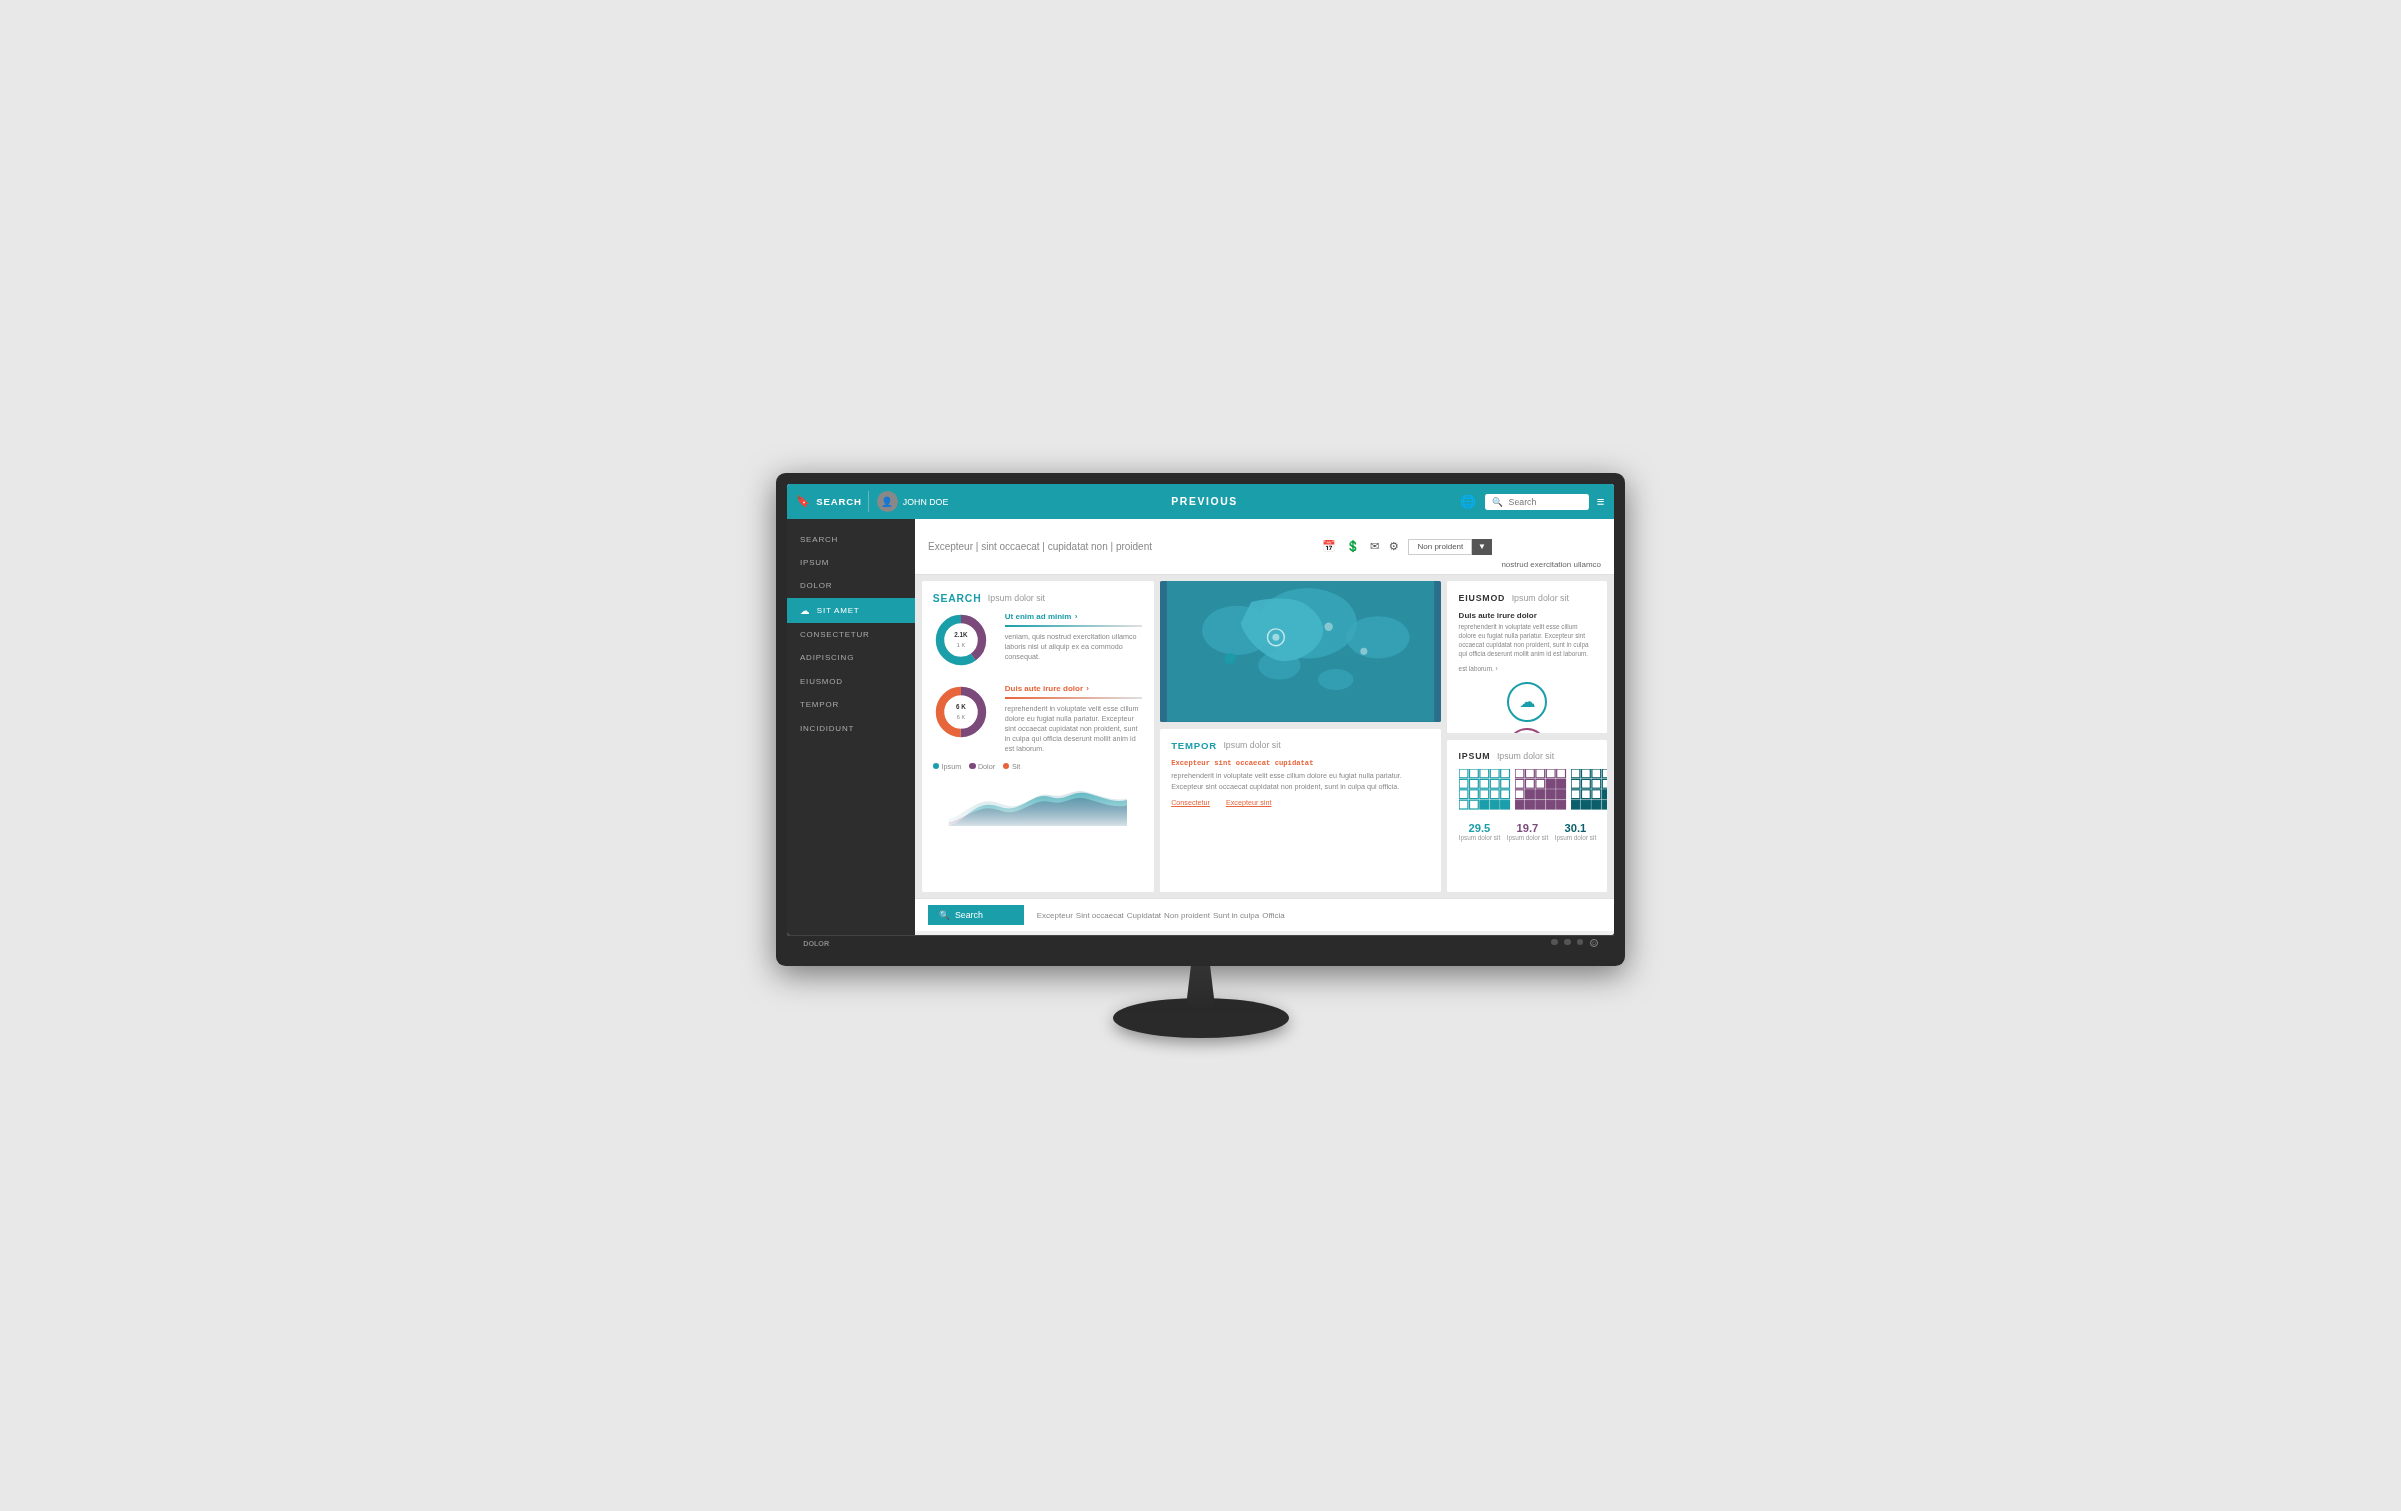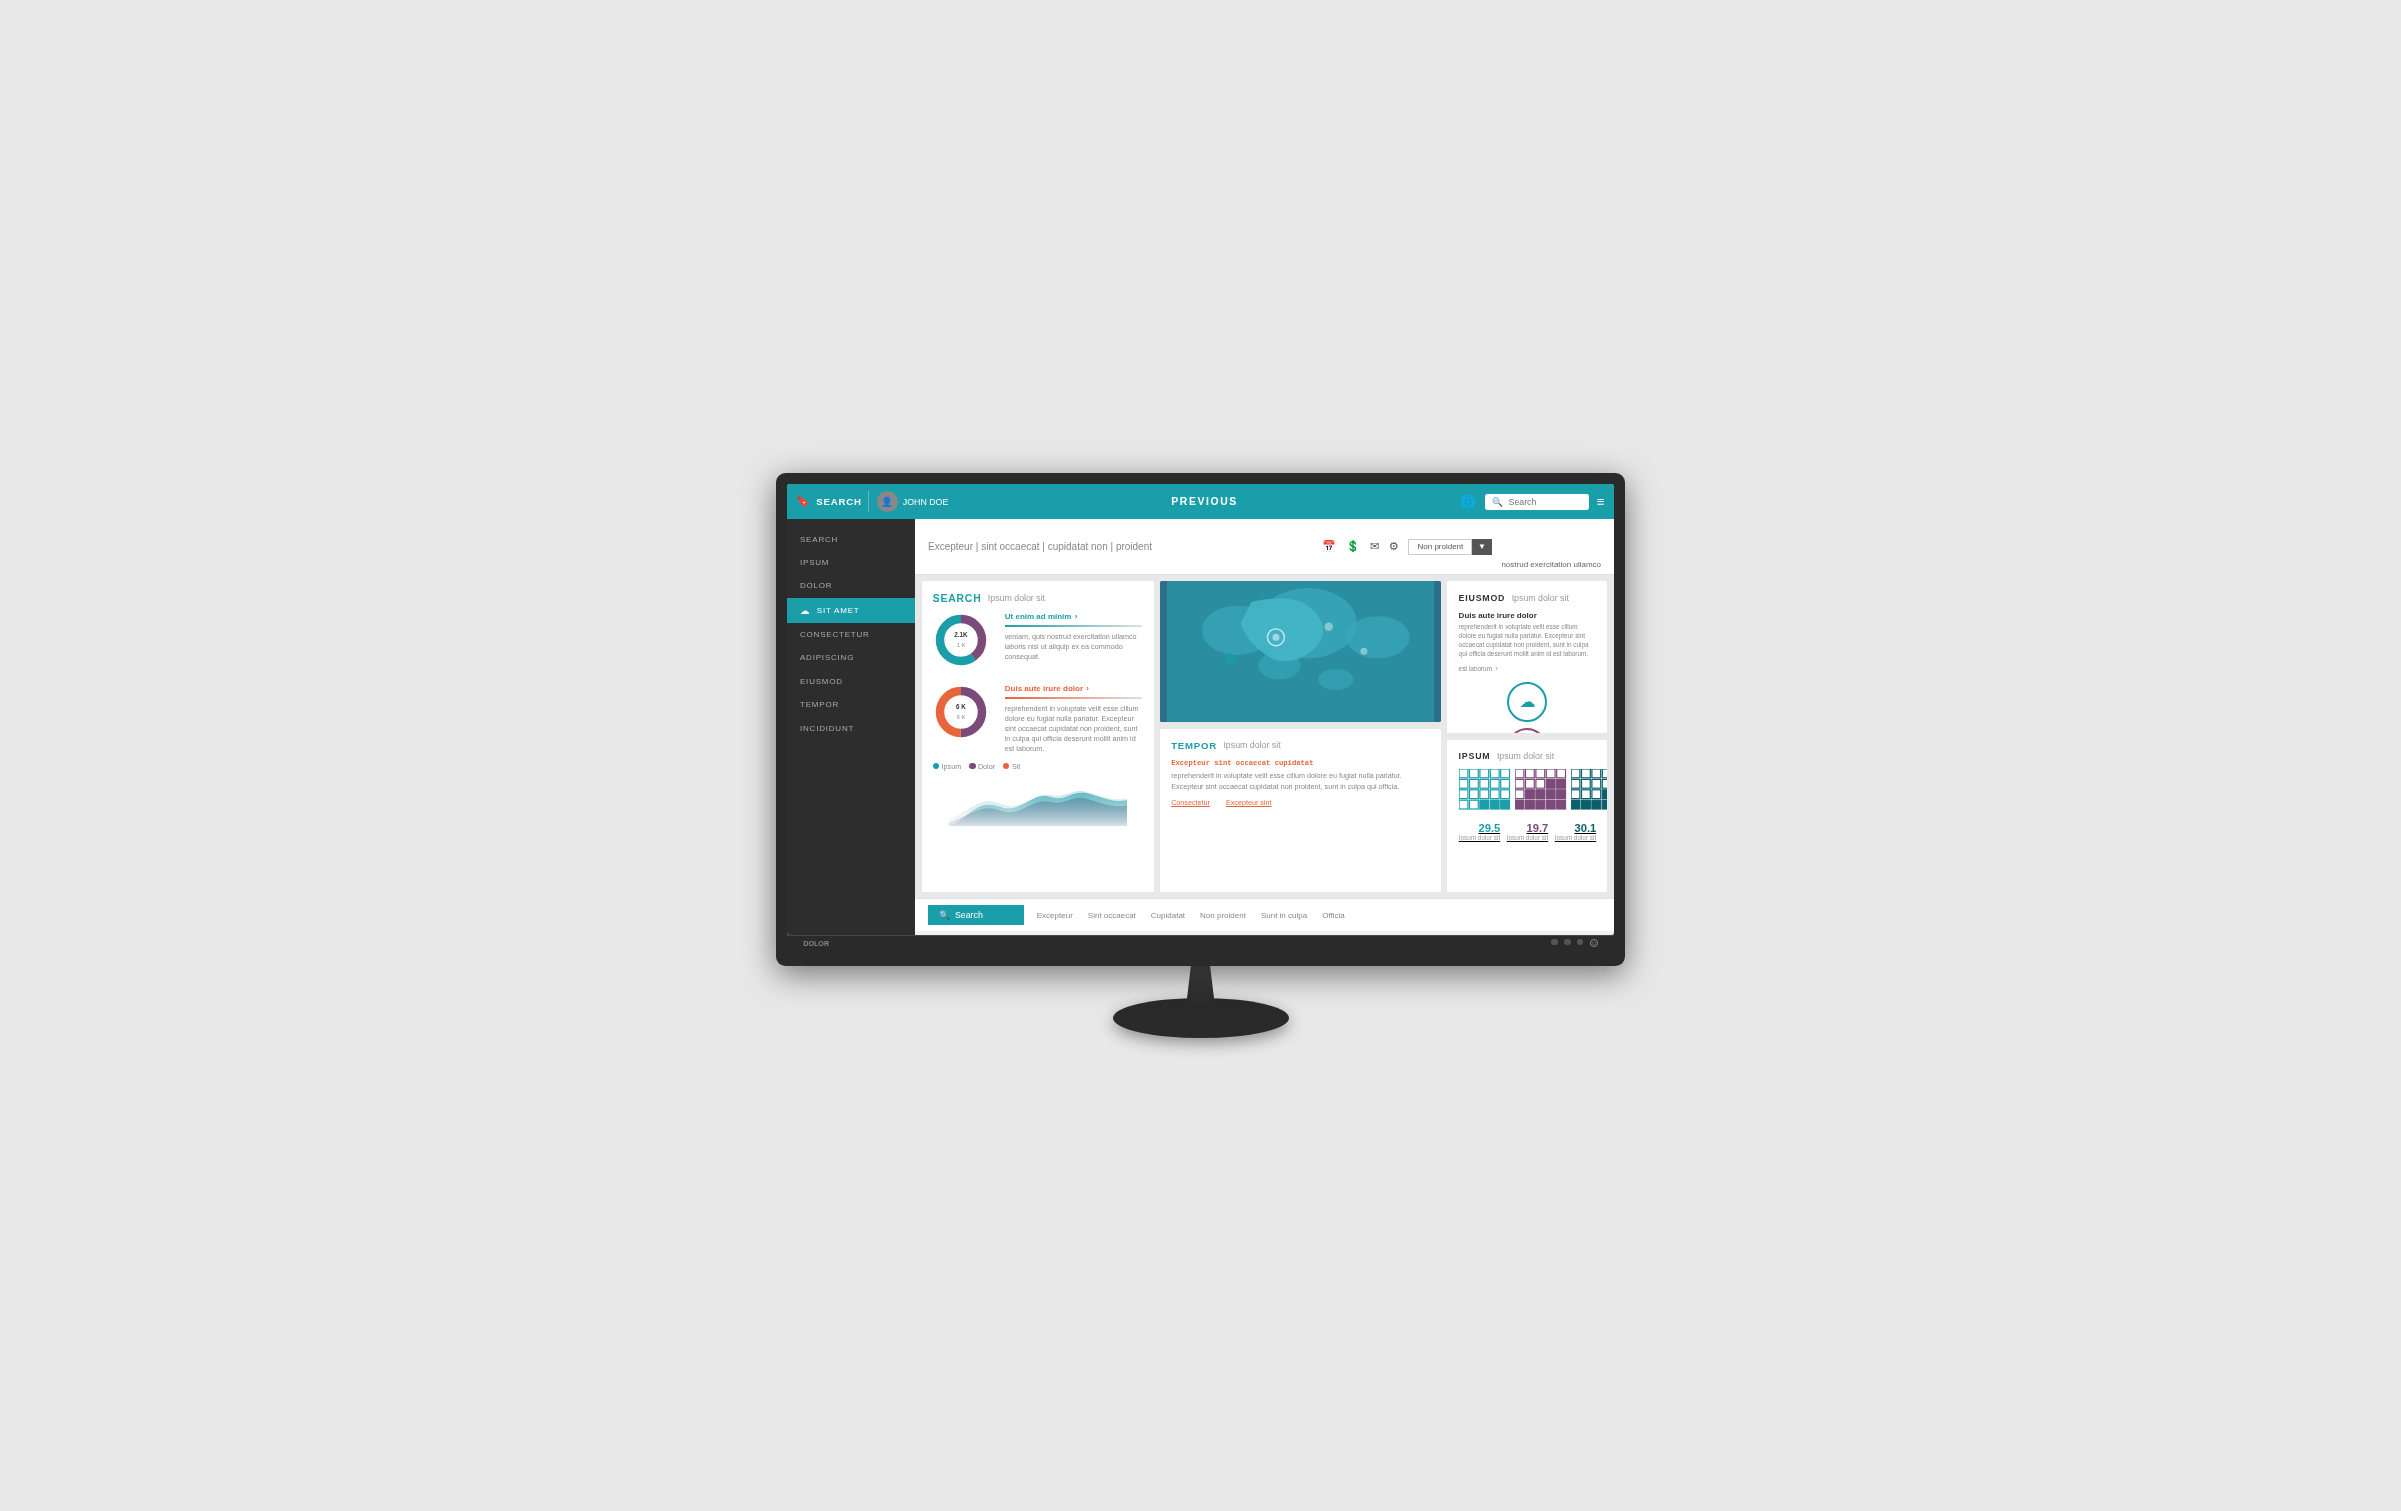--- a/index.html
+++ b/index.html
@@ -441,21 +441,21 @@
       font-size: 8.8px;
       display: flex;
       align-items: center;
       gap: 4.8px;
       cursor: pointer;
       min-width: 96px;
     }
 
     .bottom-nav-links {
       display: flex;
-      gap: 15px;
+      gap: 3px;
     }
 
     .bottom-link {
       color: #888;
       font-size: 8px;
       cursor: pointer;
     }
 
     
     .monitor-chin {
@@ -522,23 +522,22 @@
       height: calc(100% - 29px - 35px - 29px);
     }
 
     .ipsum-stats {
       display: flex;
       gap: 6.4px;
       margin-top: 6.4px;
     }
 
     .ipsum-stat {
-      text-align: right;
+      text-align: center;
       flex: 1;
-      text-decoration: underline;
     }
 
     .ipsum-stat-value {
       font-size: 11.2px;
       font-weight: bold;
     }
 
     .ipsum-stat-value.teal { color: #1a9eaa; }
     .ipsum-stat-value.purple { color: #7b4a7a; }
     .ipsum-stat-value.dark-teal { color: #0a5f6a; }

